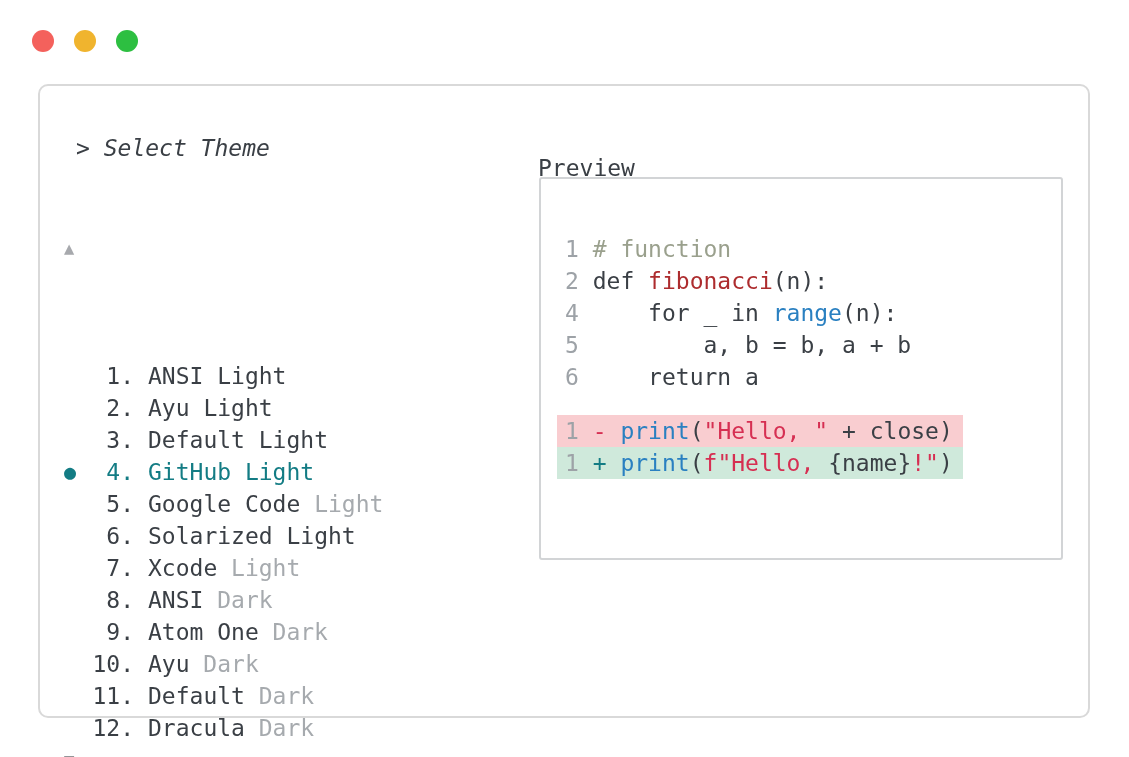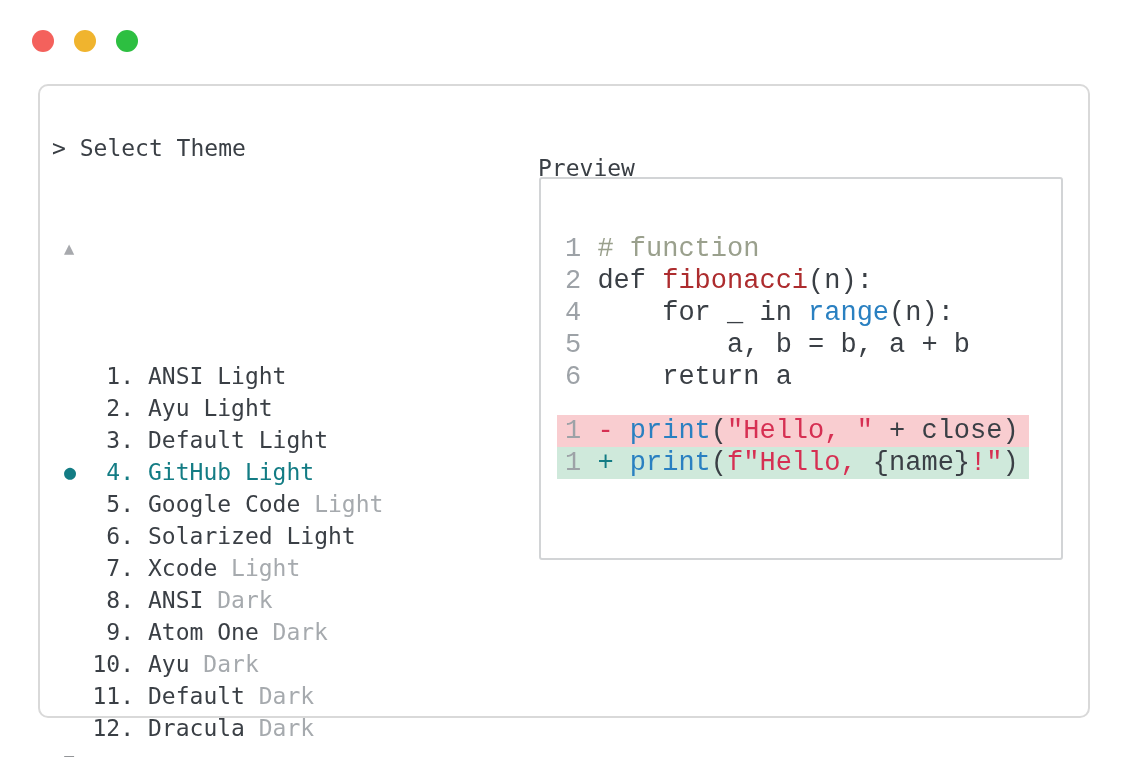--- a/index.html
+++ b/index.html
@@ -18,40 +18,40 @@
   .dot.red{background:var(--tl-red,#f4615c);}
   .dot.yellow{background:var(--tl-yellow,#f0b42e);}
   .dot.green{background:var(--tl-green,#2dbf41);}
 
   
   .panel{position:absolute;left:38px;top:84px;width:1052px;height:634px;
     border:2px solid var(--border);border-radius:10px;background:#fff;}
 
   .tui{font-size:23px;line-height:32px;color:var(--dark);white-space:pre;}
 
-  .picker-title{position:absolute;left:12px;top:46px;}
+  .picker-title{position:absolute;left:36px;top:46px;font-style:italic;}
   .preview-title{position:absolute;left:498px;top:46px;margin-top:20px;}
 
   
   .theme-list{position:absolute;left:24px;top:82px;}
   .list-row{display:flex;align-items:center;height:32px;}
   .scroll-ind{height:32px;line-height:32px;font-size:17px;}
   .scroll-ind.up{color:#a7a9ad;}
   .scroll-ind.down{color:#2b2f34;}
   .bullet{display:inline-block;width:22px;color:var(--accent);font-size:20px;}
   .num{display:inline-block;width:48px;text-align:right;}
   .nm{margin-left:14px;}
   .suffix{color:var(--muted);margin-left:0.6em;}
   .list-row.selected .num,.list-row.selected .nm{color:var(--accent);}
 
   
   .preview-box{position:absolute;left:499px;top:91px;width:524px;height:383px;
     border:2px solid #d2d4d6;border-radius:3px;background:#fff;overflow:hidden;}
   .code{padding:54px 0 0 24px;}
-  .code-line{height:32px;line-height:32px;white-space:pre;font-size:27px;font-family:Liberation Mono, monospace;}
+  .code-line{height:32px;line-height:32px;white-space:pre;font-size:23px;}
   .diff-gap{height:22px;}
   .tok-plain{color:var(--dark);margin-top:12px;}
   .tok-comment{color:var(--comment);}
   .tok-func{color:var(--func);text-align:center;}
   .tok-number{color:var(--accent);}
   .tok-builtin{color:var(--builtin);}
   .tok-string{color:var(--string);}
   .tok-del-sign{color:var(--string);}
   .tok-add-sign{color:var(--accent);}
   .ln{color:var(--ln);}

